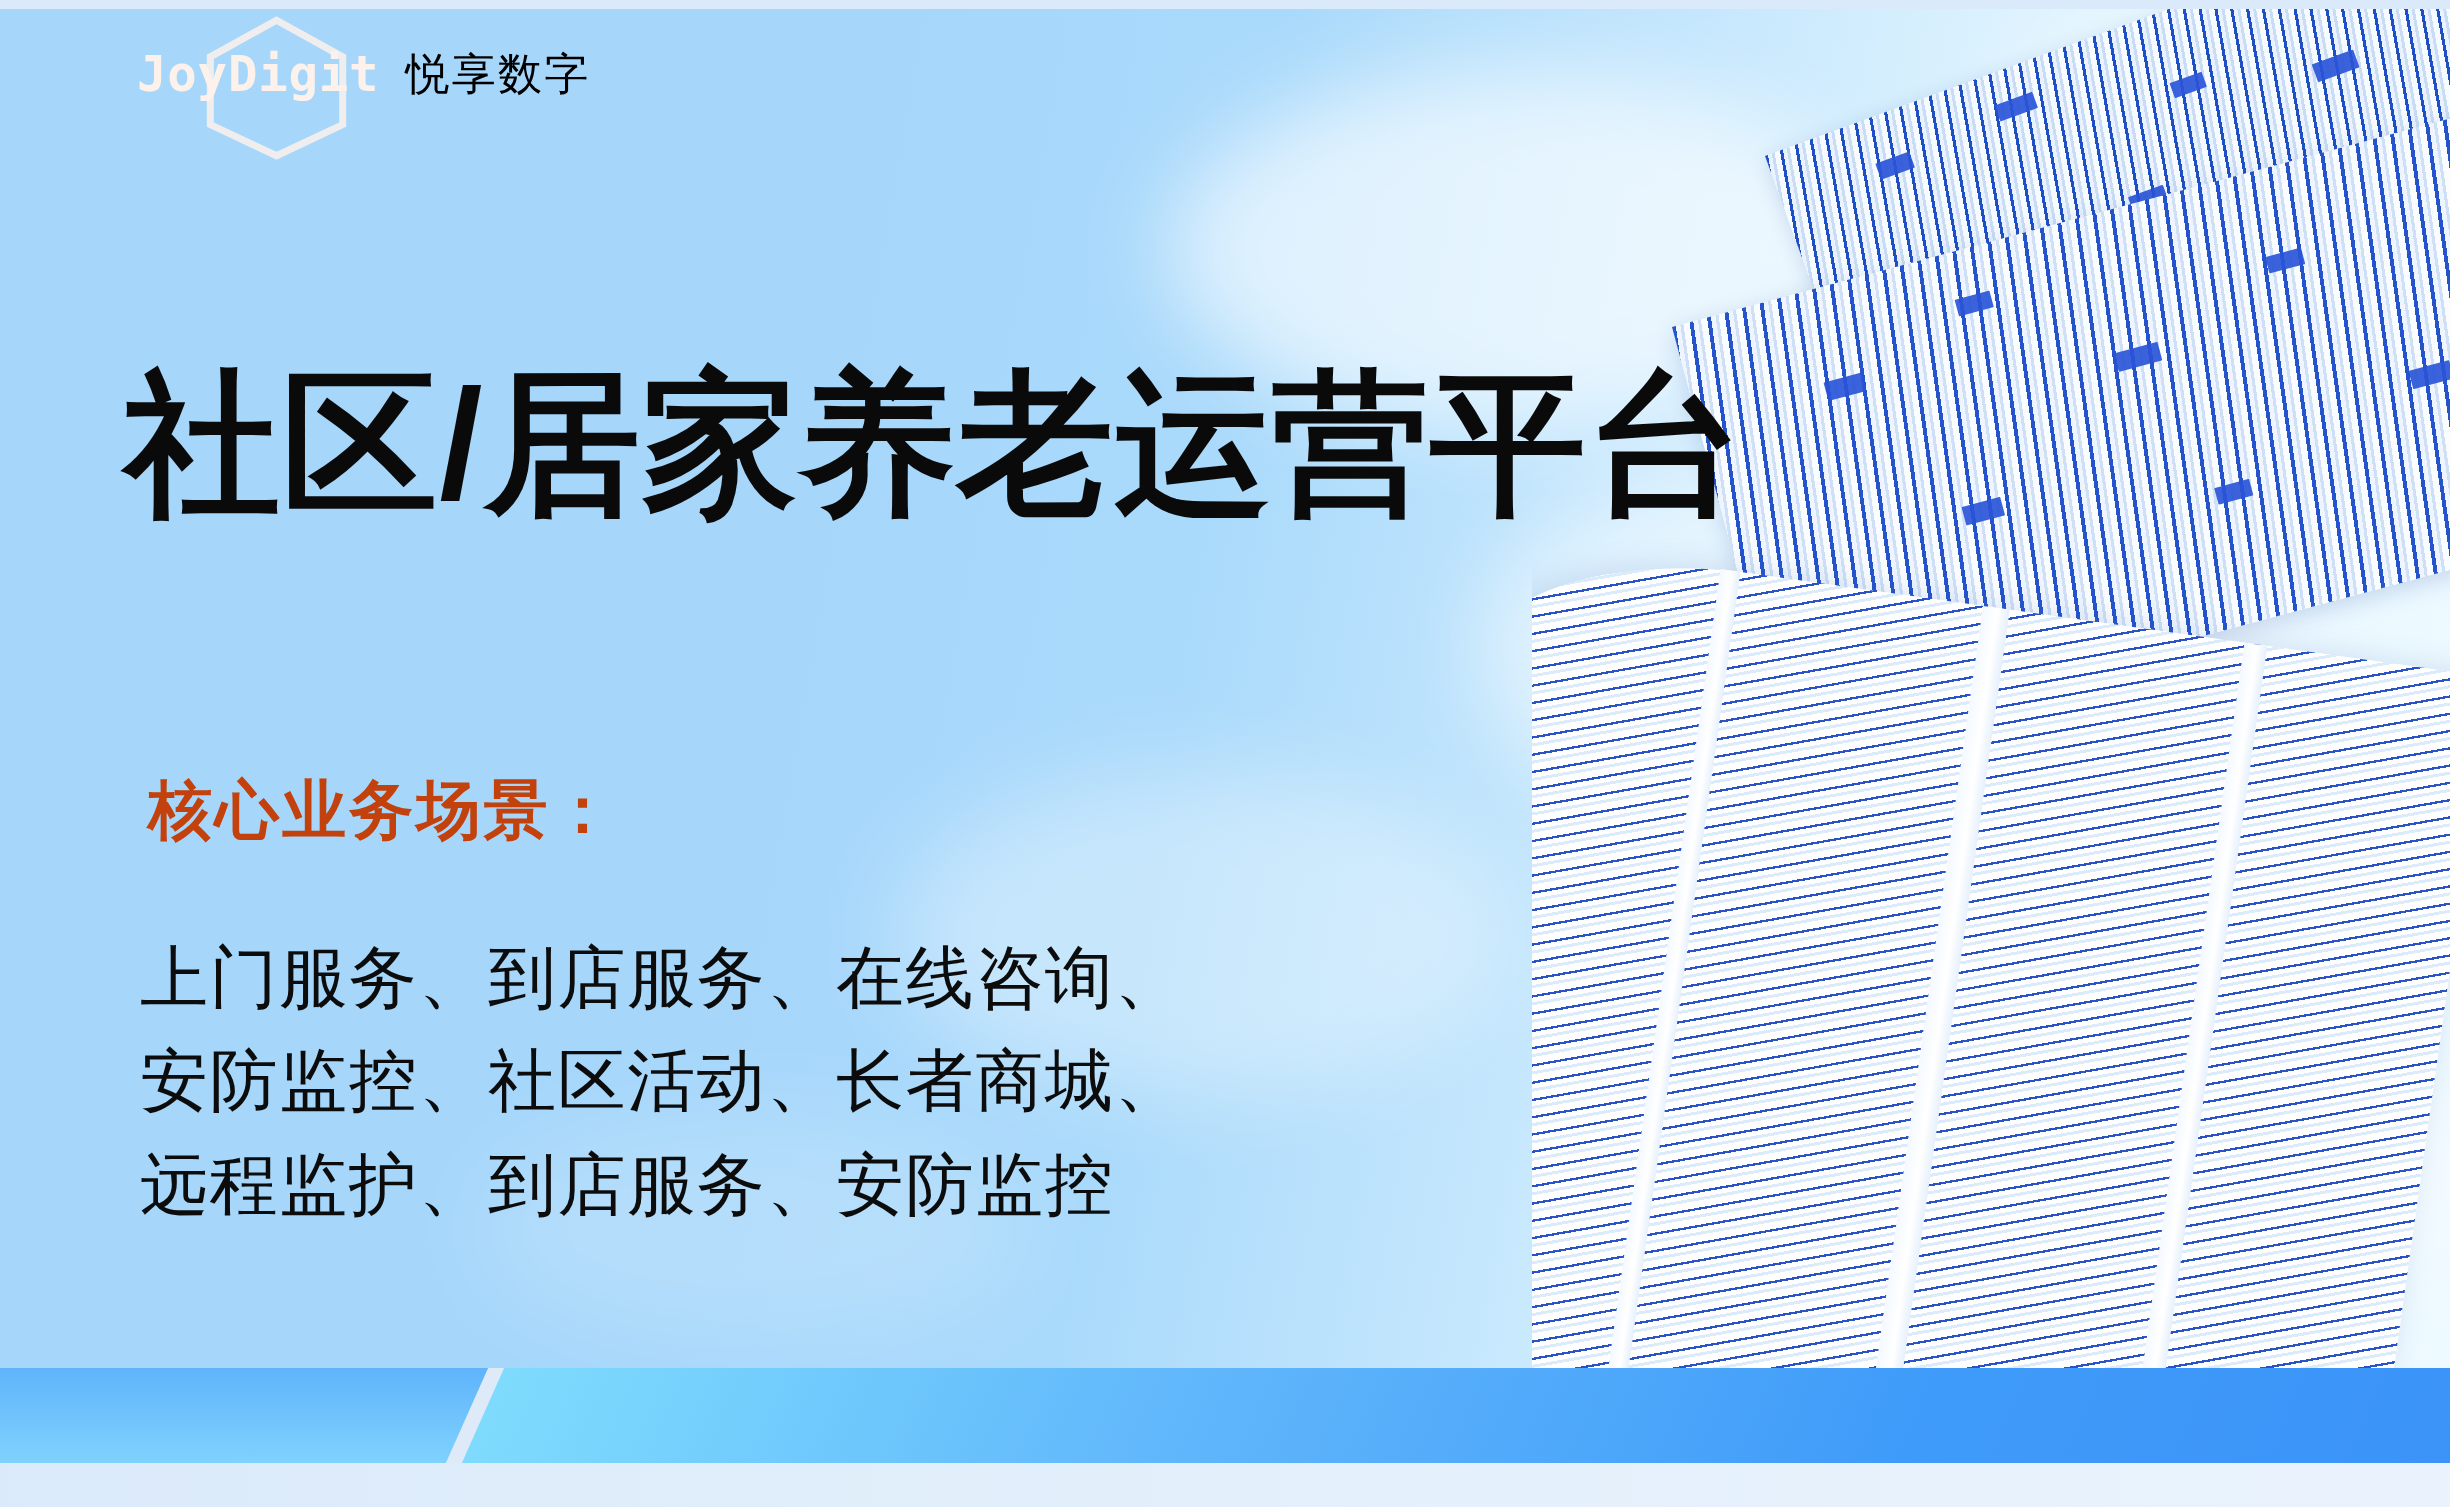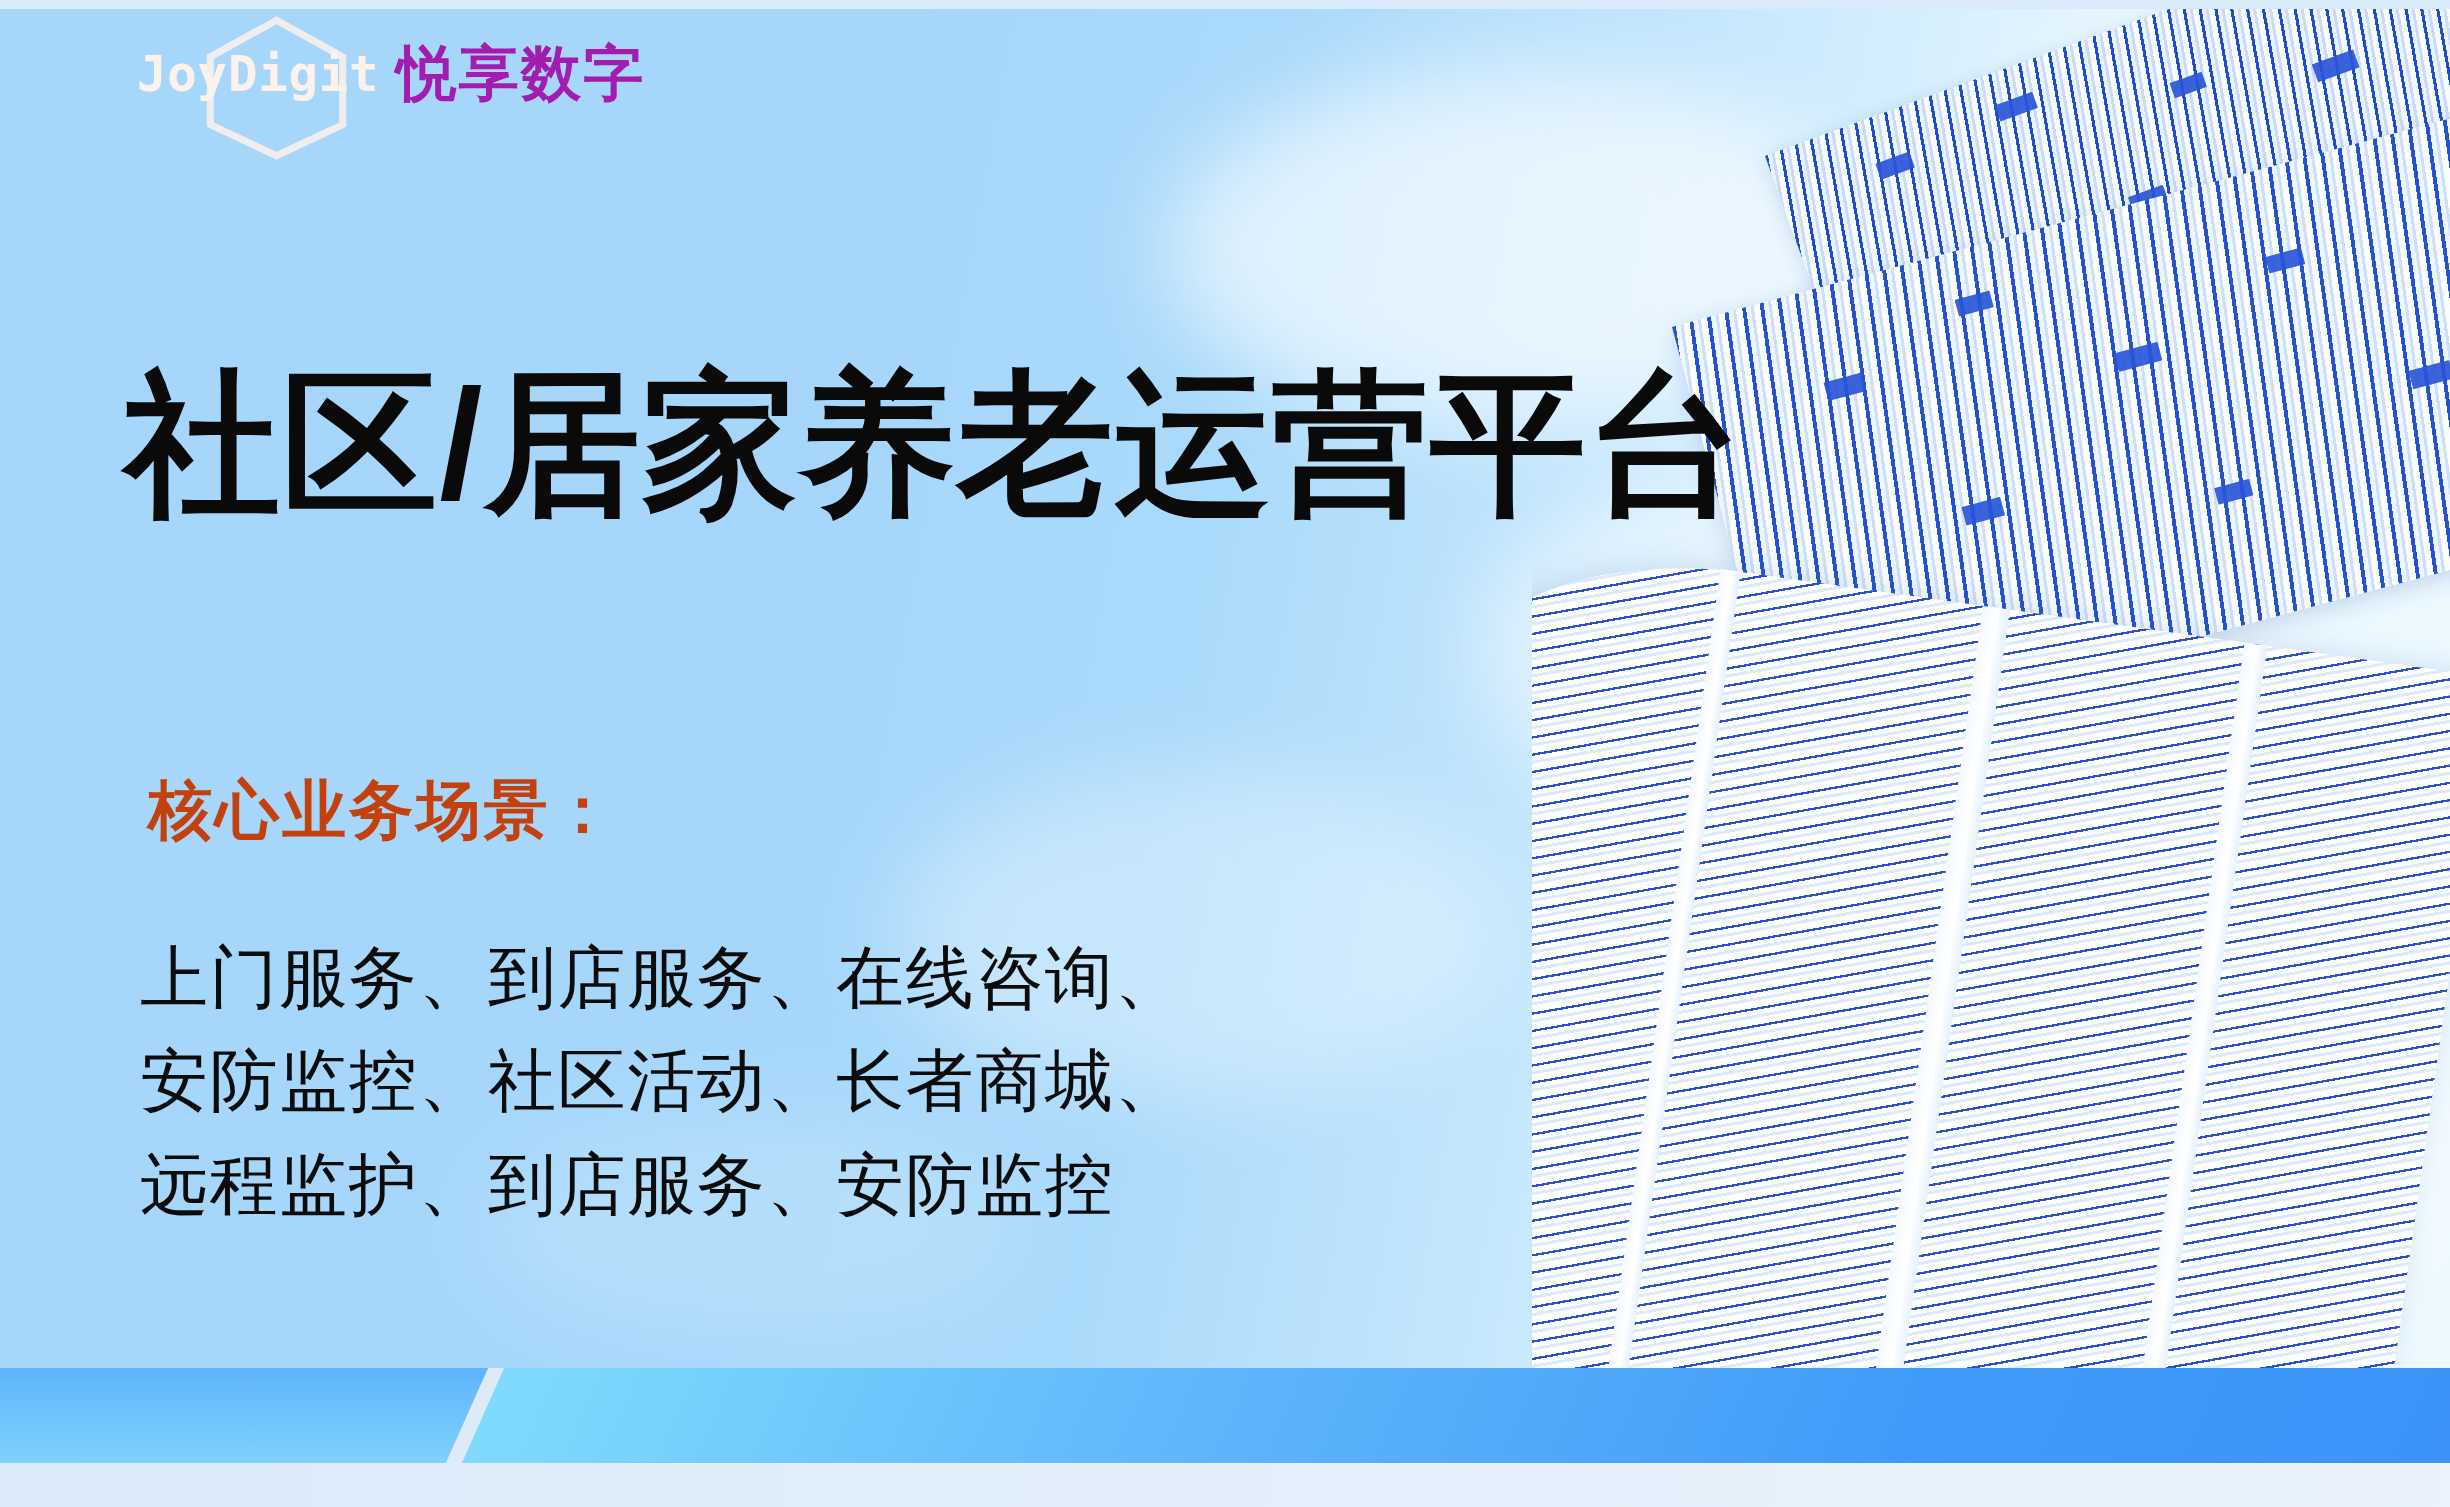--- a/index.html
+++ b/index.html
@@ -98,39 +98,39 @@
     position:absolute;left:117px;top:731px;width:257px;height:117px;
     transform:rotate(-30deg);transform-origin:0 0;
     background:repeating-linear-gradient(90deg,
         #2f59cf 0px,#2f59cf 3.1px,#ffffff 3.1px,#ffffff 10px);
     border:4.7px solid #ffffff;
   }
 
   
   .logo{
     position:absolute;left:137px;top:31px;
-    height:86px;display:flex;align-items:center;gap:17px;
+    height:86px;display:flex;align-items:center;gap:26px;
   }
   .hexmark{
     position:absolute;left:67px;top:-17px;width:145px;height:148px;
     pointer-events:none;
   }
   .logo-word{
     position:relative;z-index:2;
     font-family:"DejaVu Sans Mono","Liberation Mono",monospace;
     font-weight:700;
     font-size:49px;
     letter-spacing:0.8px;
     color:#fdf1ec;
     line-height:1;
     white-space:nowrap;
   }
   .logo-cn{
     position:relative;z-index:2;
-    font-size:60px;font-weight:700;color:#a21caf;
+    font-size:44px;font-weight:400;color:#000000;
     letter-spacing:2.3px;line-height:1;white-space:nowrap;
   }
 
   
   .headline{
     position:absolute;left:124px;top:258px;
     font-size:156px;
     font-weight:700;
     color:#0a0a0a;
     letter-spacing:1.6px;

